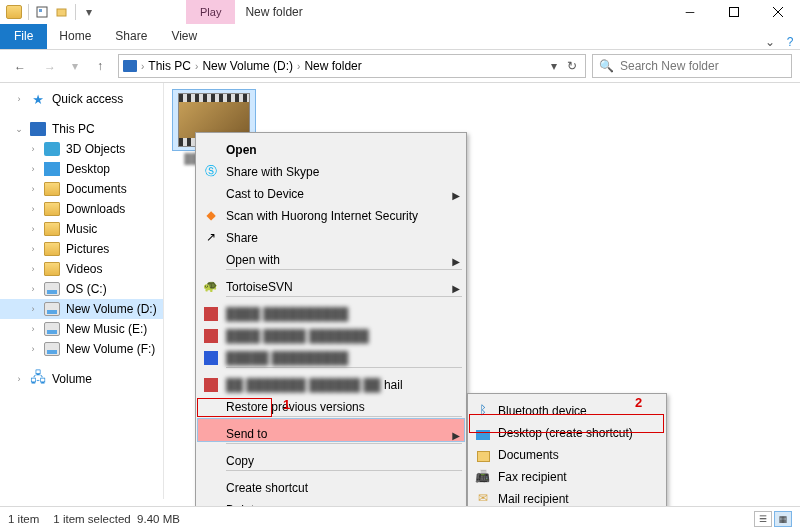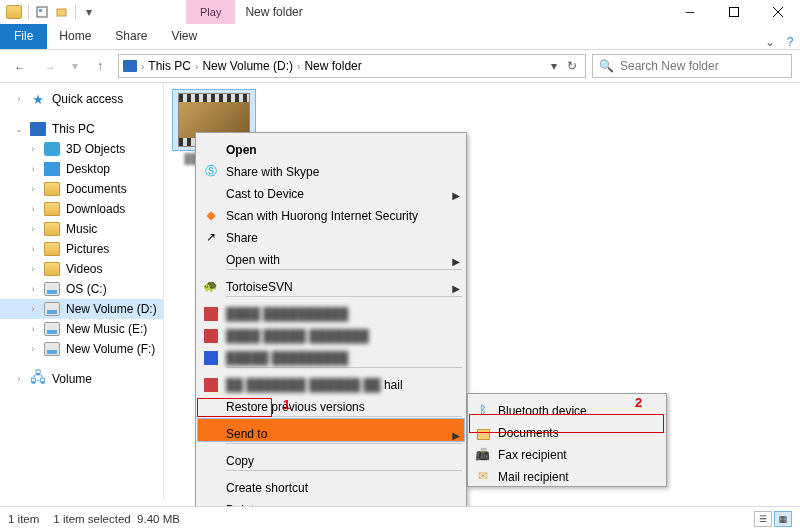--- a/index.html
+++ b/index.html
@@ -64,21 +64,21 @@
   .thumb .film::after { bottom:0; }
   .thumb .lbl { margin-top:2px; color:#888; font-size:10px; filter:blur(1.5px); height:22px; overflow:hidden; }
 
   
   .ctxmenu { position:absolute; border:1px solid #a0a0a0; background:#f0f0f0; box-shadow:2px 2px 4px rgba(0,0,0,.25); padding:2px; }
   .ctxmenu .row { display:flex; align-items:flex-end; height:22px; padding-right:18px; position:relative; }
   .ctxmenu .iconcell { width:26px; display:flex; align-items:center; justify-content:center; }
   .ctxmenu .lbl { flex:1; padding-left:2px; white-space:nowrap; }
   .ctxmenu .arrow { position:absolute; right:4px; color:#333; font-size:10px; }
   .ctxmenu .sep { height:1px; background:#c8c8c8; margin:2px 2px 2px 28px; }
-  .ctxmenu .row.hover { background:#f97316; outline:1px solid #9bc3e6; }
+  .ctxmenu .row.hover { background:#fca5a5; outline:1px solid #9bc3e6; }
   .ctxmenu .row .blur { filter:blur(2px); color:#555; }
   .ico-sm { width:16px; height:16px; display:flex; align-items:center; justify-content:center; font-size:12px; }
 
   .red-box { position:absolute; border:1.5px solid #d80000; }
   .red-text { position:absolute; color:#d80000; font-weight:bold; font-size:13px; }
 
   
   .status { height:24px; border-top:1px solid #d9d9d9; display:flex; align-items:center; padding:0 8px; gap:14px; font-size:11.5px; color:#333; position:absolute; bottom:0; left:0; right:0; background:#fff; }
   .status .right { margin-left:auto; display:flex; gap:2px; }
   .viewbtn { width:18px; height:16px; border:1px solid #bcbcbc; display:flex; align-items:center; justify-content:center; font-size:9px; }
@@ -352,20 +352,26 @@
 
 <div class="ctxmenu" style="left:467px; top:393px; width:200px;">
   <div class="row">
       <div class="iconcell">
         <span class="ico-sm" style="color:#0a6ebd">ᛒ</span>
       </div>
       <div class="lbl">Bluetooth device</div>
     </div>
   <div class="row">
       <div class="iconcell">
+        <span class="ico-sm" style="background:#3a9be0;width:14px;height:10px"></span>
+      </div>
+      <div class="lbl">Desktop (create shortcut)</div>
+    </div>
+  <div class="row">
+      <div class="iconcell">
         <span class="ico-sm" style="background:#f4cf72;border:1px solid #c69c3a;width:13px;height:11px"></span>
       </div>
       <div class="lbl">Documents</div>
     </div>
   <div class="row">
       <div class="iconcell">
         <span class="ico-sm" style="color:#555">📠</span>
       </div>
       <div class="lbl">Fax recipient</div>
     </div>

